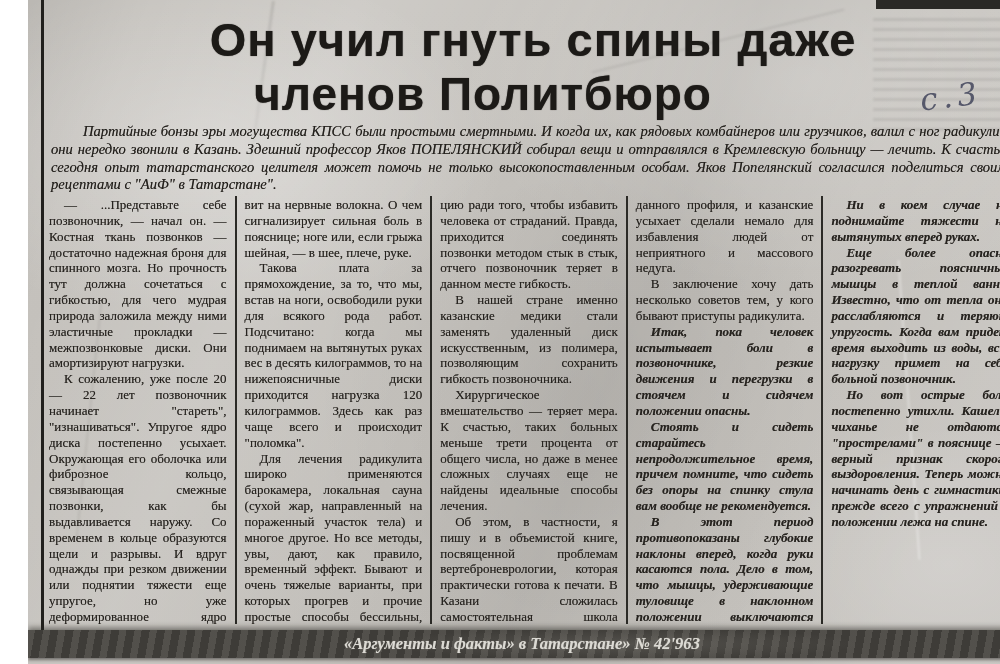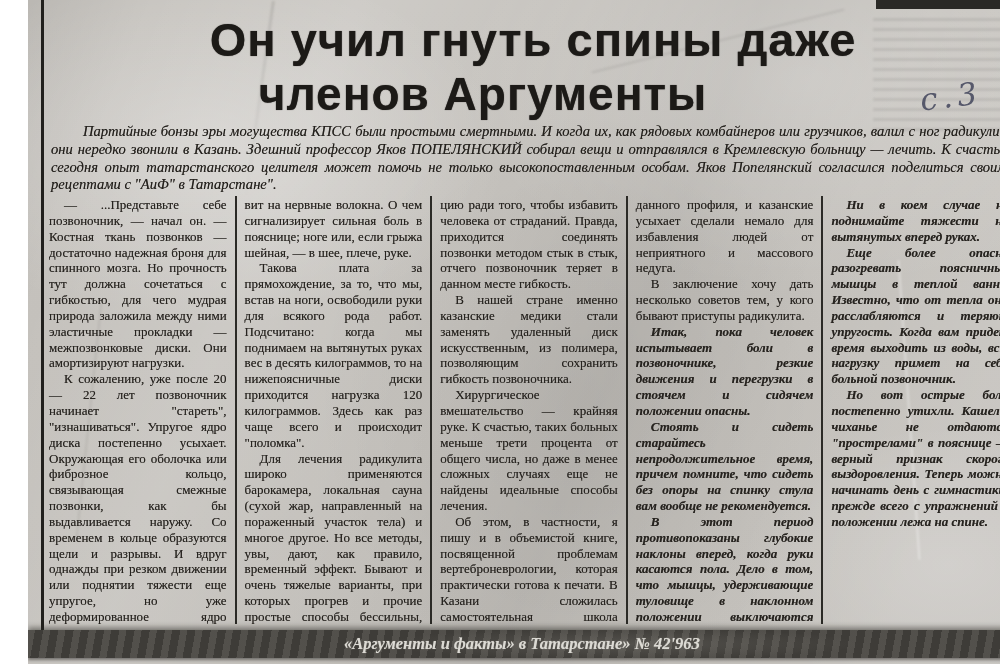--- a/index.html
+++ b/index.html
@@ -100,41 +100,41 @@
   <div class="crease c3"></div>
   <div class="crease c4"></div>
   <div class="showthrough"></div>
 
   <div class="bar-topright"></div>
   <div class="edge-left"></div>
   <div class="edge-right"></div>
 
   <div class="headline">
     <div class="l1">Он учил гнуть спины даже</div>
-    <div class="l2">членов Аргументы</div>
+    <div class="l2">членов Политбюро</div>
   </div>
 
   <div class="handnote">с.3</div>
 
   <div class="lead">Партийные бонзы эры могущества КПСС были простыми смертными. И когда их, как рядовых комбайнеров или грузчиков, валил с ног радикулит, они нередко звонили в Казань. Здешний профессор Яков ПОПЕЛЯНСКИЙ собирал вещи и отправлялся в Кремлевскую больницу — лечить. К счастью, сегодня опыт татарстанского целителя может помочь не только высокопоставленным особам. Яков Попелянский согласился поделиться своими рецептами с "АиФ" в Татарстане".</div>
 
   <div class="columns">
       <div class="col">
         <p class="para">— ...Представьте себе позвоночник, — начал он. — Костная ткань позвонков — достаточно надежная броня для спинного мозга. Но прочность тут должна сочетаться с гибкостью, для чего мудрая природа заложила между ними эластичные прокладки — межпозвонковые диски. Они амортизируют нагрузки.</p>
         <p class="para">К сожалению, уже после 20 — 22 лет позвоночник начинает "стареть", "изнашиваться". Упругое ядро диска постепенно усыхает. Окружающая его оболочка или фиброзное кольцо, связывающая смежные позвонки, как бы выдавливается наружу. Со временем в кольце образуются щели и разрывы. И вдруг однажды при резком движении или поднятии тяжести еще упругое, но уже деформированное ядро смещается или выпадает сквозь фиброзное кольцо. Образовавшаяся грыжа диска да-</p>
       </div>
       <div class="col">
         <p class="para cont">вит на нервные волокна. О чем сигнализирует сильная боль в пояснице; ноге или, если грыжа шейная, — в шее, плече, руке.</p>
         <p class="para">Такова плата за прямохождение, за то, что мы, встав на ноги, освободили руки для всякого рода работ. Подсчитано: когда мы поднимаем на вытянутых руках вес в десять килограммов, то на нижепоясничные диски приходится нагрузка 120 килограммов. Здесь как раз чаще всего и происходит "поломка".</p>
         <p class="para">Для лечения радикулита широко применяются барокамера, локальная сауна (сухой жар, направленный на пораженный участок тела) и многое другое. Но все методы, увы, дают, как правило, временный эффект. Бывают и очень тяжелые варианты, при которых прогрев и прочие простые способы бессильны, скажем, когда боли нарастают, начинают "отниматься" ноги. Врачи идут на опера-</p>
       </div>
       <div class="col">
         <p class="para cont">цию ради того, чтобы избавить человека от страданий. Правда, приходится соединять позвонки методом стык в стык, отчего позвоночник теряет в данном месте гибкость.</p>
         <p class="para">В нашей стране именно казанские медики стали заменять удаленный диск искусственным, из полимера, позволяющим сохранить гибкость позвоночника.</p>
-        <p class="para">Хирургическое вмешательство — крайняя руке. К счастью, таких больных меньше трети процента от общего числа, но даже в менее сложных случаях еще не найдены идеальные способы лечения.</p>
+        <p class="para">Хирургическое вмешательство — теряет мера. К счастью, таких больных меньше трети процента от общего числа, но даже в менее сложных случаях еще не найдены идеальные способы лечения.</p>
         <p class="para">Об этом, в частности, я пишу и в объемистой книге, посвященной проблемам вертеброневрологии, которая практически готова к печати. В Казани сложилась самостоятельная школа вертеброневрологии. Создан Всероссийский центр</p>
       </div>
       <div class="col">
         <p class="para cont">данного профиля, и казанские усыхает сделали немало для избавления людей от неприятного и массового недуга.</p>
         <p class="para">В заключение хочу дать несколько советов тем, у кого бывают приступы радикулита.</p>
         <p class="para it">Итак, пока человек испытывает боли в позвоночнике, резкие движения и перегрузки в стоячем и сидячем положении опасны.</p>
         <p class="para it">Стоять и сидеть старайтесь непродолжительное время, причем помните, что сидеть без опоры на спинку стула вам вообще не рекомендуется.</p>
         <p class="para it">В этот период противопоказаны глубокие наклоны вперед, когда руки касаются пола. Дело в том, что мышцы, удерживающие туловище в наклонном положении выключаются после наклона на 15 — 20 градусов, а дальше равновесие удерживается за счет рас-</p>
       </div>
       <div class="col">

